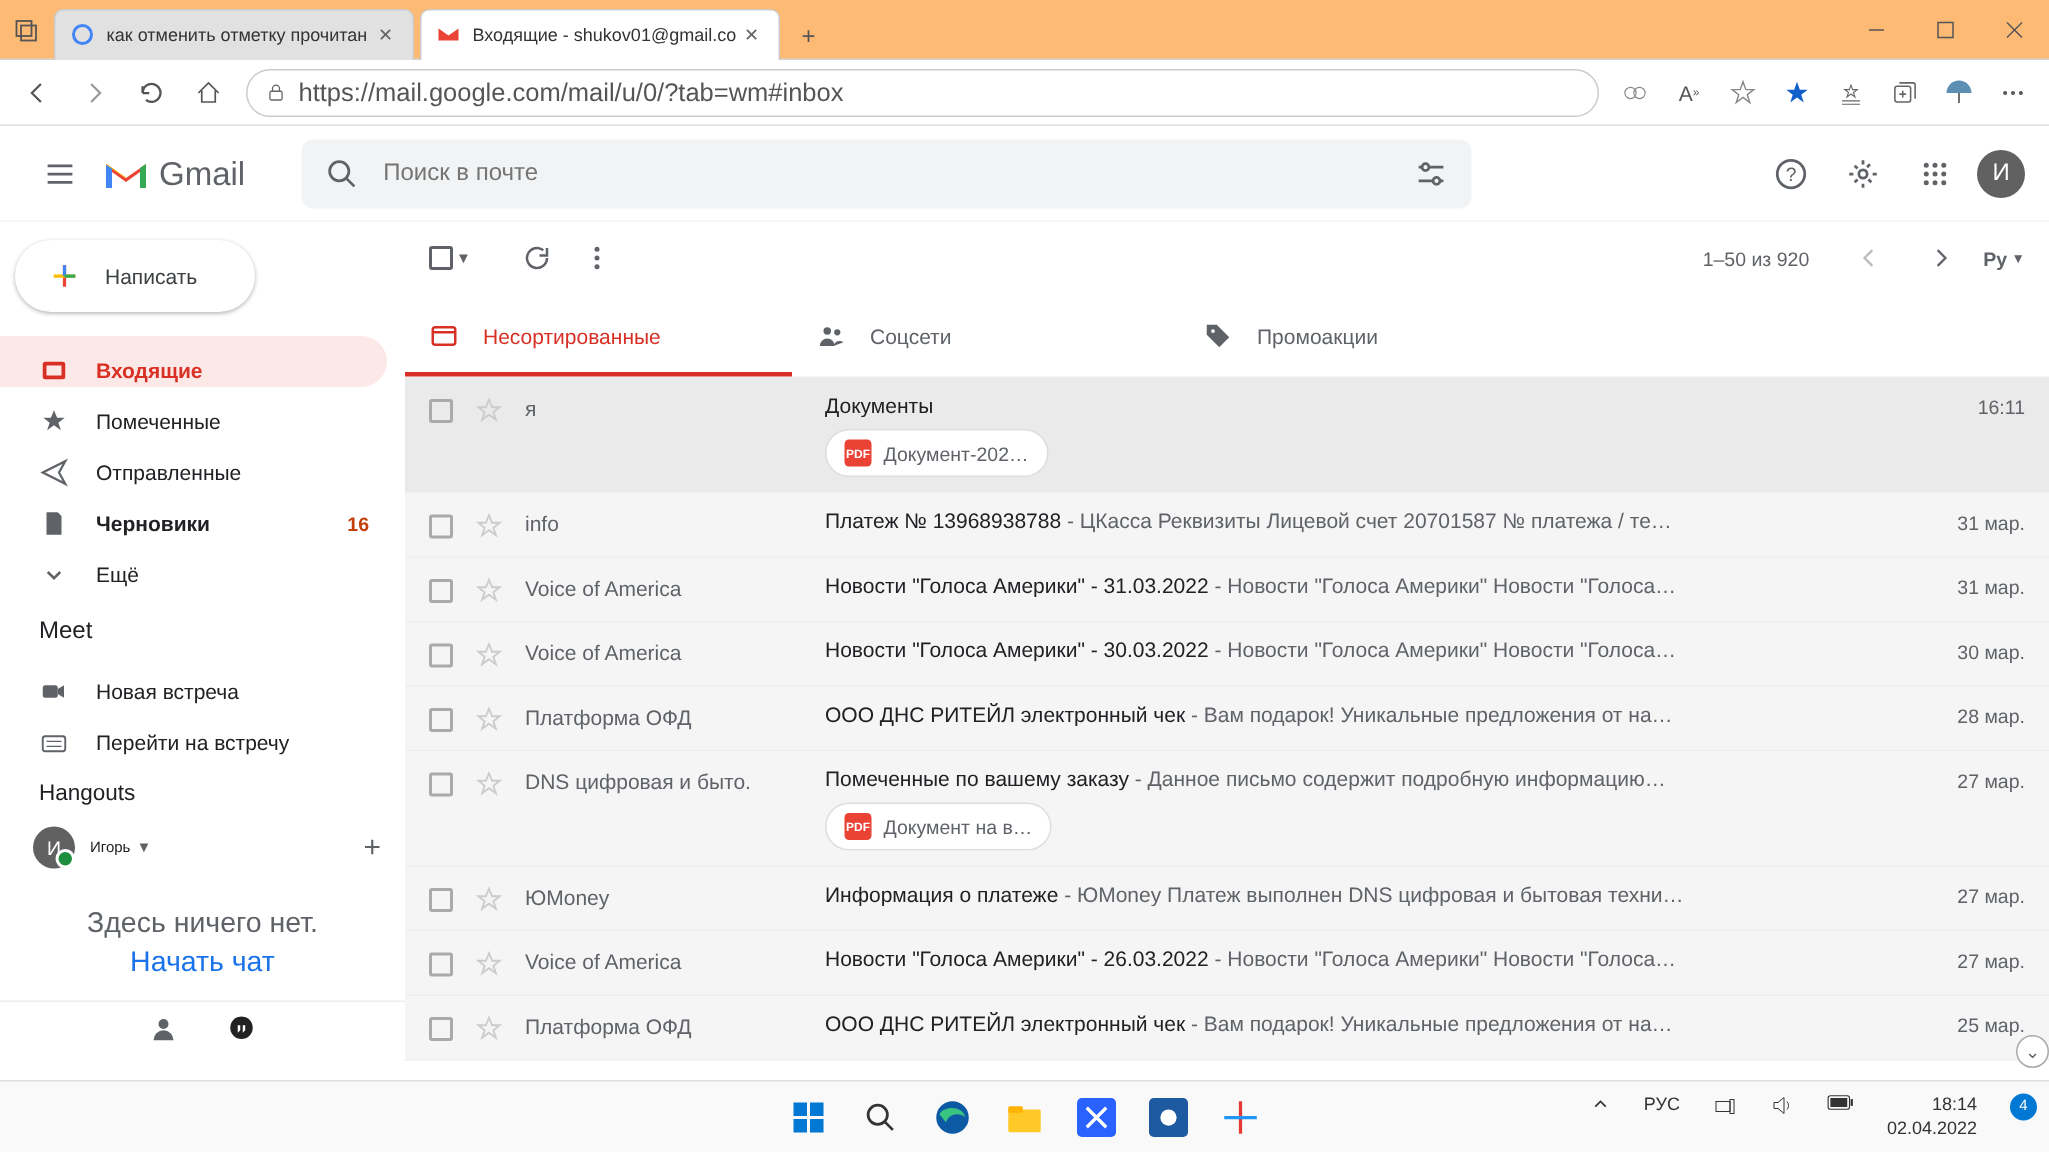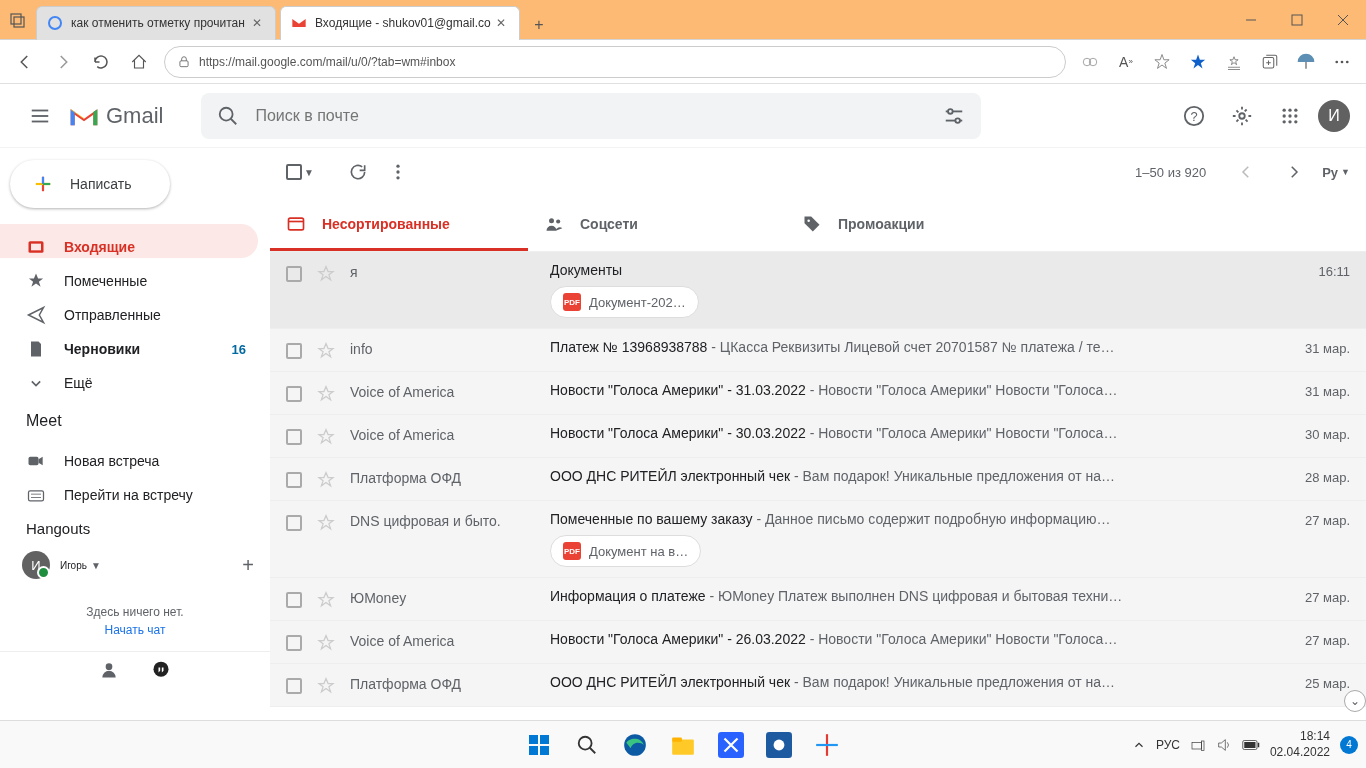--- a/index.html
+++ b/index.html
@@ -11,21 +11,21 @@
 .tab{height:34px;width:240px;background:#e1e1e1;border-radius:6px 6px 0 0;display:flex;align-items:center;padding:0 10px;font-size:12px;color:#333;margin-right:4px;position:relative;border:1px solid #ccc;border-bottom:none}
 .tab.active{background:#fff}
 .tab .favicon{width:16px;height:16px;margin-right:8px;flex-shrink:0}
 .tab .title{flex:1;overflow:hidden;text-overflow:ellipsis;white-space:nowrap}
 .tab .close{width:16px;color:#666;text-align:center}
 .newtab{width:30px;height:30px;display:flex;align-items:center;justify-content:center;color:#555;font-size:16px}
 .win-controls{margin-left:auto;display:flex}
 .win-btn{width:46px;height:40px;display:flex;align-items:center;justify-content:center;color:#555}
 .browser-toolbar{height:44px;background:#fff;display:flex;align-items:center;padding:0 6px;border-bottom:1px solid #e0e0e0}
 .nav-btn{width:38px;height:38px;display:flex;align-items:center;justify-content:center;color:#555;border-radius:4px}
-.addr-bar{flex:1;height:32px;border:1px solid #ccc;border-radius:16px;display:flex;align-items:center;padding:0 12px;margin:0 6px;color:#555;font-size:12px}
+.addr-bar{flex:1;height:32px;border:1px solid #ccc;border-radius:16px;display:flex;align-items:center;padding:0 12px;margin:0 6px;color:#555;font-size:17px}
 .addr-bar .lock{margin-right:8px;color:#666}
 .tb-icons{display:flex;align-items:center}
 .tb-icon{width:36px;height:36px;display:flex;align-items:center;justify-content:center;color:#555}
 
 .gmail-hdr{height:64px;display:flex;align-items:center;padding:0 16px;border-bottom:1px solid #f1f3f4}
 .menu-btn{width:48px;height:48px;display:flex;align-items:center;justify-content:center;color:#5f6368;border-radius:50%}
 .logo{display:flex;align-items:center;margin-left:4px}
 .logo-text{font-size:22px;color:#5f6368;font-weight:400;margin-left:6px}
 .search-wrap{flex:1;max-width:780px;margin-left:38px}
 .search-bar{height:46px;background:#f1f3f4;border-radius:8px;display:flex;align-items:center;padding:0 16px}
@@ -41,70 +41,70 @@
 .compose{height:48px;width:160px;margin:4px 0 16px 10px;border-radius:24px;box-shadow:0 1px 3px rgba(0,0,0,0.3);display:flex;align-items:center;padding:0 20px;background:#fff}
 .compose .plus{margin-right:14px}
 .compose span{font-size:14px;color:#3c4043}
 .nav-item{height:34px;display:flex;align-items:center;padding:12px 12px 0 26px;border-radius:0 18px 18px 0;color:#202124;margin-right:12px}
 .nav-item.active{background:#fce8e6;color:#d93025;font-weight:700}
 .nav-item .n-icon{width:20px;margin-right:18px;color:inherit}
 .nav-item:not(.active) .n-icon{color:#5f6368}
 .nav-item .n-label{flex:1;font-size:14px}
 .nav-item .n-count{font-size:13px;color:#5f6368}
 .nav-item.bold{font-weight:700}
-.nav-item.bold .n-count{color:#0369a1}
+.nav-item.bold .n-count{color:#c2410c}
 .meet-hdr{font-size:16px;font-weight:500;padding:18px 26px 8px}
 .hangouts-hdr{font-size:15px;font-weight:500;padding:14px 26px 8px}
 .hangouts-row{display:flex;align-items:center;padding:6px 16px 6px 22px}
 .h-avatar{width:28px;height:28px;border-radius:50%;background:#616161;color:#fff;display:flex;align-items:center;justify-content:center;font-size:13px;position:relative}
 .h-avatar::after{content:"";position:absolute;bottom:0;right:0;width:9px;height:9px;background:#1e8e3e;border-radius:50%;border:2px solid #fff}
 .h-name{margin-left:10px;font-size:10px}
 .h-plus{margin-left:auto;color:#5f6368;font-size:20px}
-.hangouts-empty{text-align:center;padding:20px 16px 8px;color:#5f6368;font-size:12px}
+.hangouts-empty{text-align:center;padding:20px 16px 8px;color:#5f6368;font-size:19px}
 .hangouts-empty a{color:#1a73e8;display:block;margin-top:4px}
 .h-footer{display:flex;justify-content:center;gap:32px;padding:8px 0;border-top:1px solid #eee;margin-top:6px}
 .h-footer .hf{color:#5f6368}
 
 .content{flex:1;display:flex;flex-direction:column;border-left:0}
 .toolbar{height:48px;display:flex;align-items:center;padding:0 16px}
 .cb-wrap{display:flex;align-items:center;margin-right:24px}
 .checkbox{width:16px;height:16px;border:2px solid #5f6368;border-radius:2px}
 .drop-arrow{color:#5f6368;margin-left:2px;font-size:10px}
 .tb-btn{width:40px;height:40px;display:flex;align-items:center;justify-content:center;color:#5f6368;border-radius:50%}
 .tb-right{margin-left:auto;display:flex;align-items:center;gap:8px}
 .count-txt{font-size:13px;color:#5f6368;margin-right:12px}
 .lang-btn{font-size:13px;color:#5f6368;display:flex;align-items:center;font-weight:700}
 
 .cat-tabs{display:flex;border-bottom:1px solid #eee;height:56px}
 .cat-tab{width:258px;display:flex;align-items:center;padding:0 16px;color:#5f6368;position:relative}
 .cat-tab.active{color:#d93025}
 .cat-tab.active::after{content:"";position:absolute;bottom:0;left:0;right:0;height:3px;background:#d93025}
 .cat-tab .c-icon{margin-right:16px}
-.cat-tab .c-label{font-size:14px;font-weight:700}
+.cat-tab .c-label{font-size:14px;font-weight:400}
 
 .email-list{flex:1;overflow-y:auto}
 .email-row{display:flex;align-items:flex-start;padding:10px 16px;border-bottom:1px solid #eee;background:#f5f5f5}
 .email-row:first-child{background:#eaeaea}
 .row-cb{width:16px;height:16px;border:2px solid #aaa;border-radius:2px;margin-right:14px;flex-shrink:0;margin-top:4px}
 .row-star{color:#ccc;margin-right:14px;flex-shrink:0;margin-top:2px}
 .row-sender{width:200px;font-size:14px;color:#5f6368;flex-shrink:0;margin-top:2px}
 .row-body{flex:1;overflow:hidden;margin-right:12px}
 .row-subj-line{font-size:14px;white-space:nowrap;overflow:hidden;text-overflow:ellipsis}
 .row-subj{color:#202124}
 .row-snip{color:#5f6368}
 .row-attach{display:inline-flex;align-items:center;height:32px;border:1px solid #ddd;border-radius:16px;padding:0 12px;margin-top:8px;font-size:13px;color:#5f6368;background:#fff}
 .pdf-badge{width:18px;height:18px;background:#ea4335;color:#fff;font-size:8px;font-weight:700;border-radius:3px;display:flex;align-items:center;justify-content:center;margin-right:8px}
 .row-date{font-size:13px;color:#5f6368;flex-shrink:0;margin-top:2px}
 
 .scroll-dot{position:absolute;right:0;top:690px;width:22px;height:22px;border:1px solid #aaa;border-radius:50%;display:flex;align-items:center;justify-content:center;color:#5f6368;font-size:12px;background:#fff}
 
 .taskbar{height:48px;background:#f9f9f9;border-top:1px solid #ddd;display:flex;align-items:center;padding:0 8px;position:fixed;bottom:0;width:1366px}
 .task-center{position:absolute;left:50%;transform:translateX(-50%);display:flex;gap:8px}
 .task-icon{width:40px;height:40px;display:flex;align-items:center;justify-content:center;border-radius:4px}
-.task-right{margin-left:auto;display:flex;align-items:center;gap:10px;font-size:12px;color:#333}
+.task-right{margin-left:auto;display:flex;align-items:flex-start;gap:22px;font-size:12px;color:#333}
 .datetime{text-align:right;line-height:1.3}
 .notif-badge{width:18px;height:18px;background:#0078d4;color:#fff;border-radius:50%;display:flex;align-items:center;justify-content:center;font-size:10px}
 svg{display:block}
 </style>
 </head>
 <body>
 
 <div class="browser-top">
   <div class="tab-btn">
     <svg width="16" height="16" viewBox="0 0 16 16">

